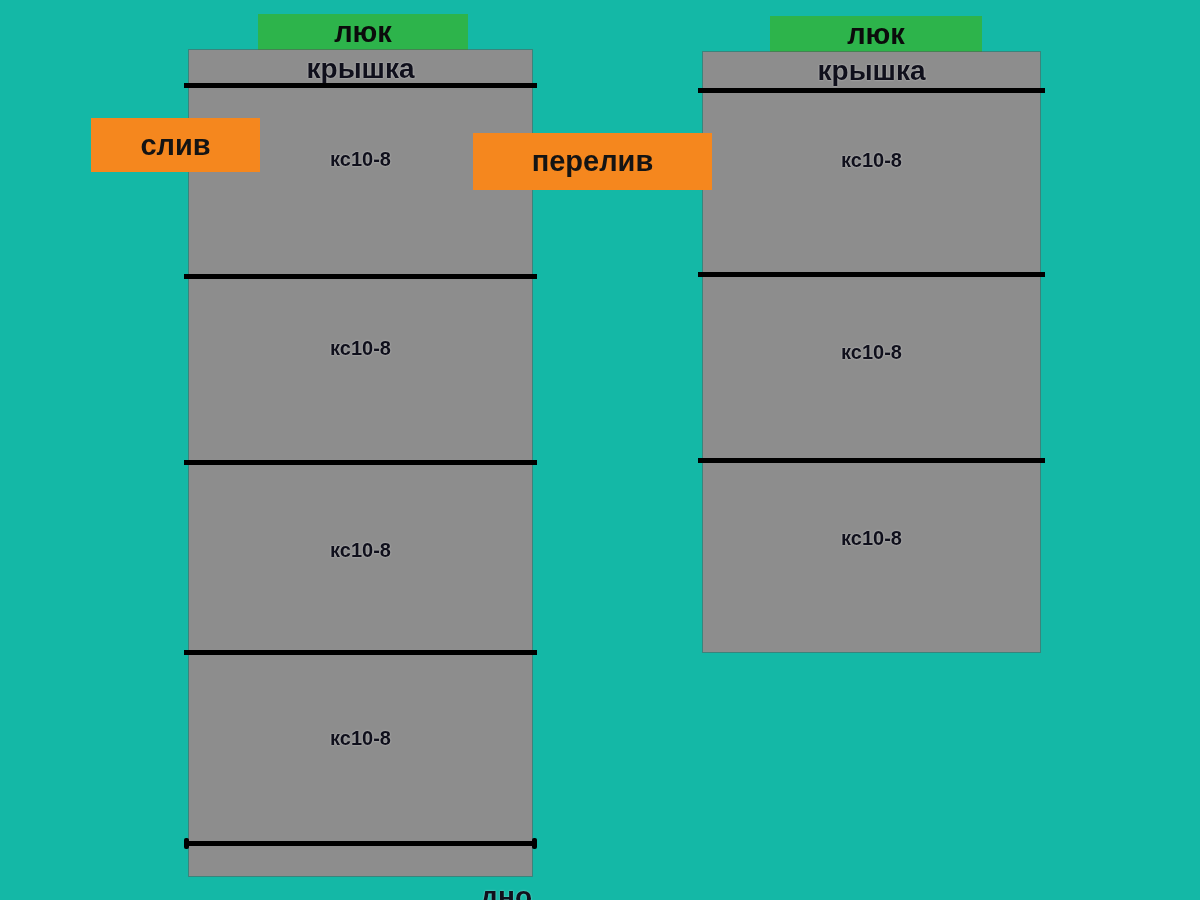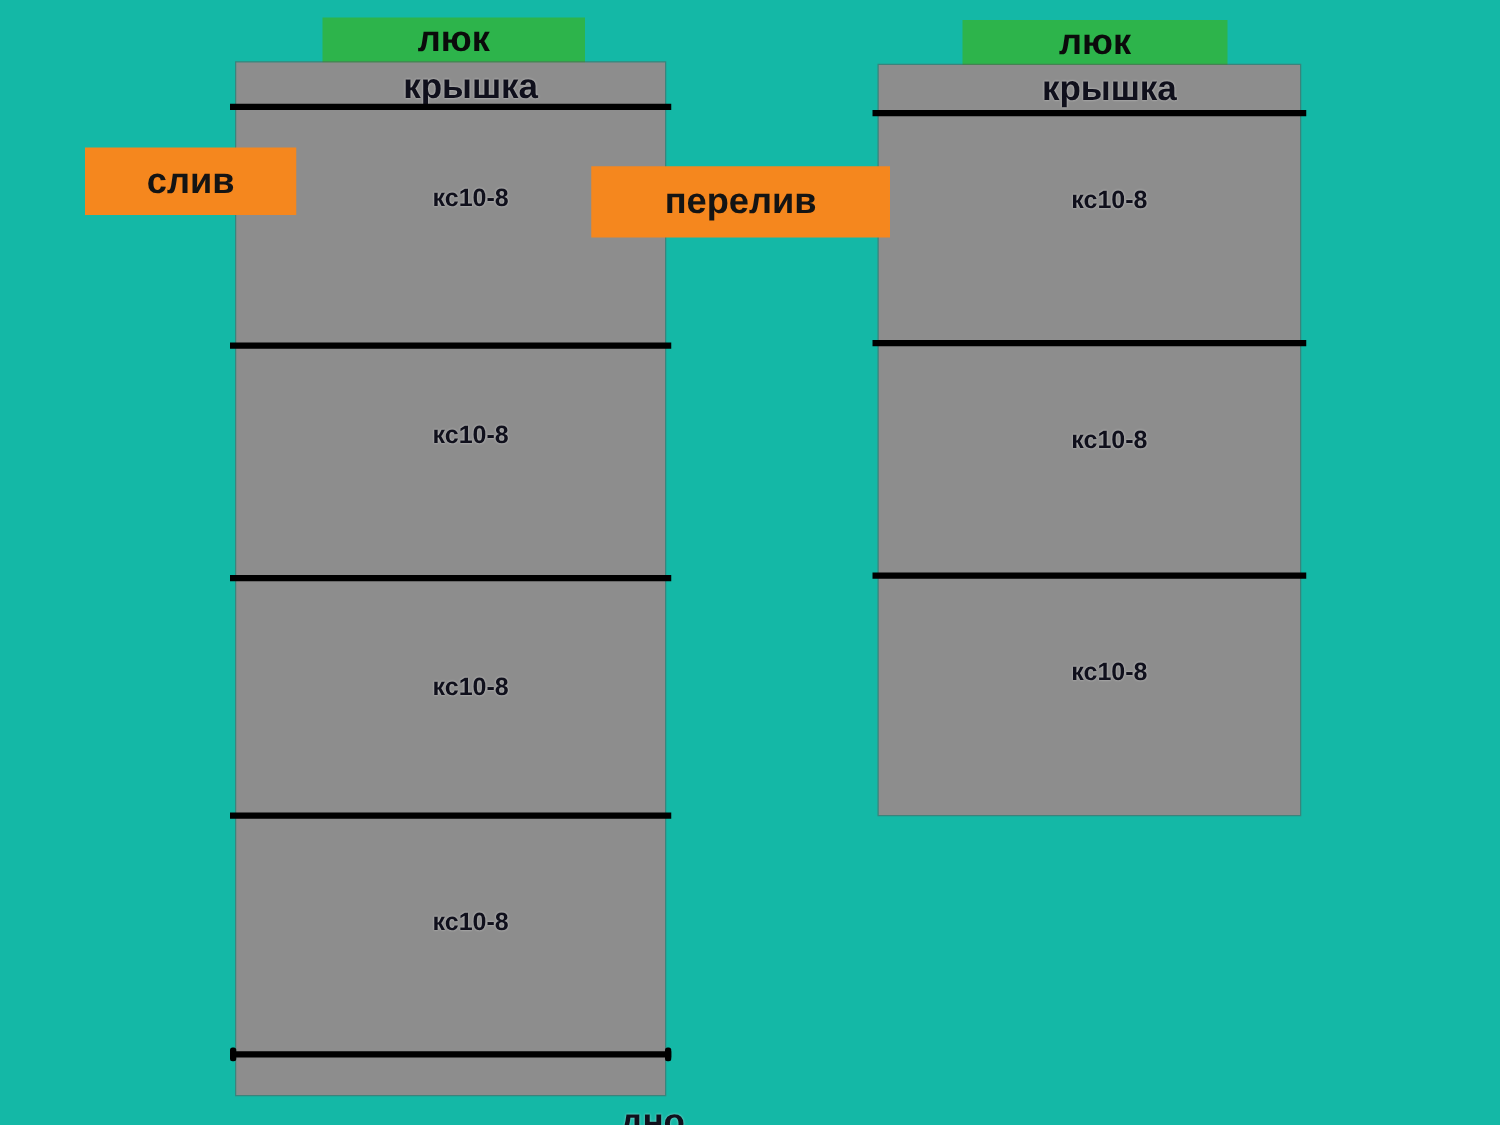--- a/index.html
+++ b/index.html
@@ -41,21 +41,20 @@
   .column-right { left: 703px; top: 52px; width: 337px; height: 600px; }
 
   .col-label {
     position: absolute;
     left: 0;
     width: 100%;
     text-align: center;
     font-weight: bold;
     color: #10101c;
     text-shadow: 0 0 2px rgba(255,255,255,0.55);
-    padding-left: 16px;
   }
   .cover-label  { font-size: 28px; height: 30px; line-height: 30px; top: 4px; }
   .ring-label   { font-size: 20px; height: 46px; line-height: 46px; }
   .bottom-label { font-size: 28px; height: 26px; line-height: 26px; }
 
   .sep {
     position: absolute;
     left: -5px;
     width: calc(100% + 10px);
     height: 5px;
@@ -102,21 +101,21 @@
     position: absolute;
     background: #f5871e;
     display: flex;
     align-items: center;
     justify-content: center;
     font-weight: bold;
     font-size: 29px;
     color: #141414;
     z-index: 4;
   }
-  .tag-drain    { left: 68px;  top: 118px; width: 169px; height: 54px; }
+  .tag-drain    { left: 91px;  top: 118px; width: 169px; height: 54px; }
   .tag-overflow { left: 473px; top: 133px; width: 239px; height: 57px; }
 </style>
 </head>
 <body>
 
 <div class="canvas">
 
   <div class="hatch hatch-left">
     <span>люк</span>
   </div>

